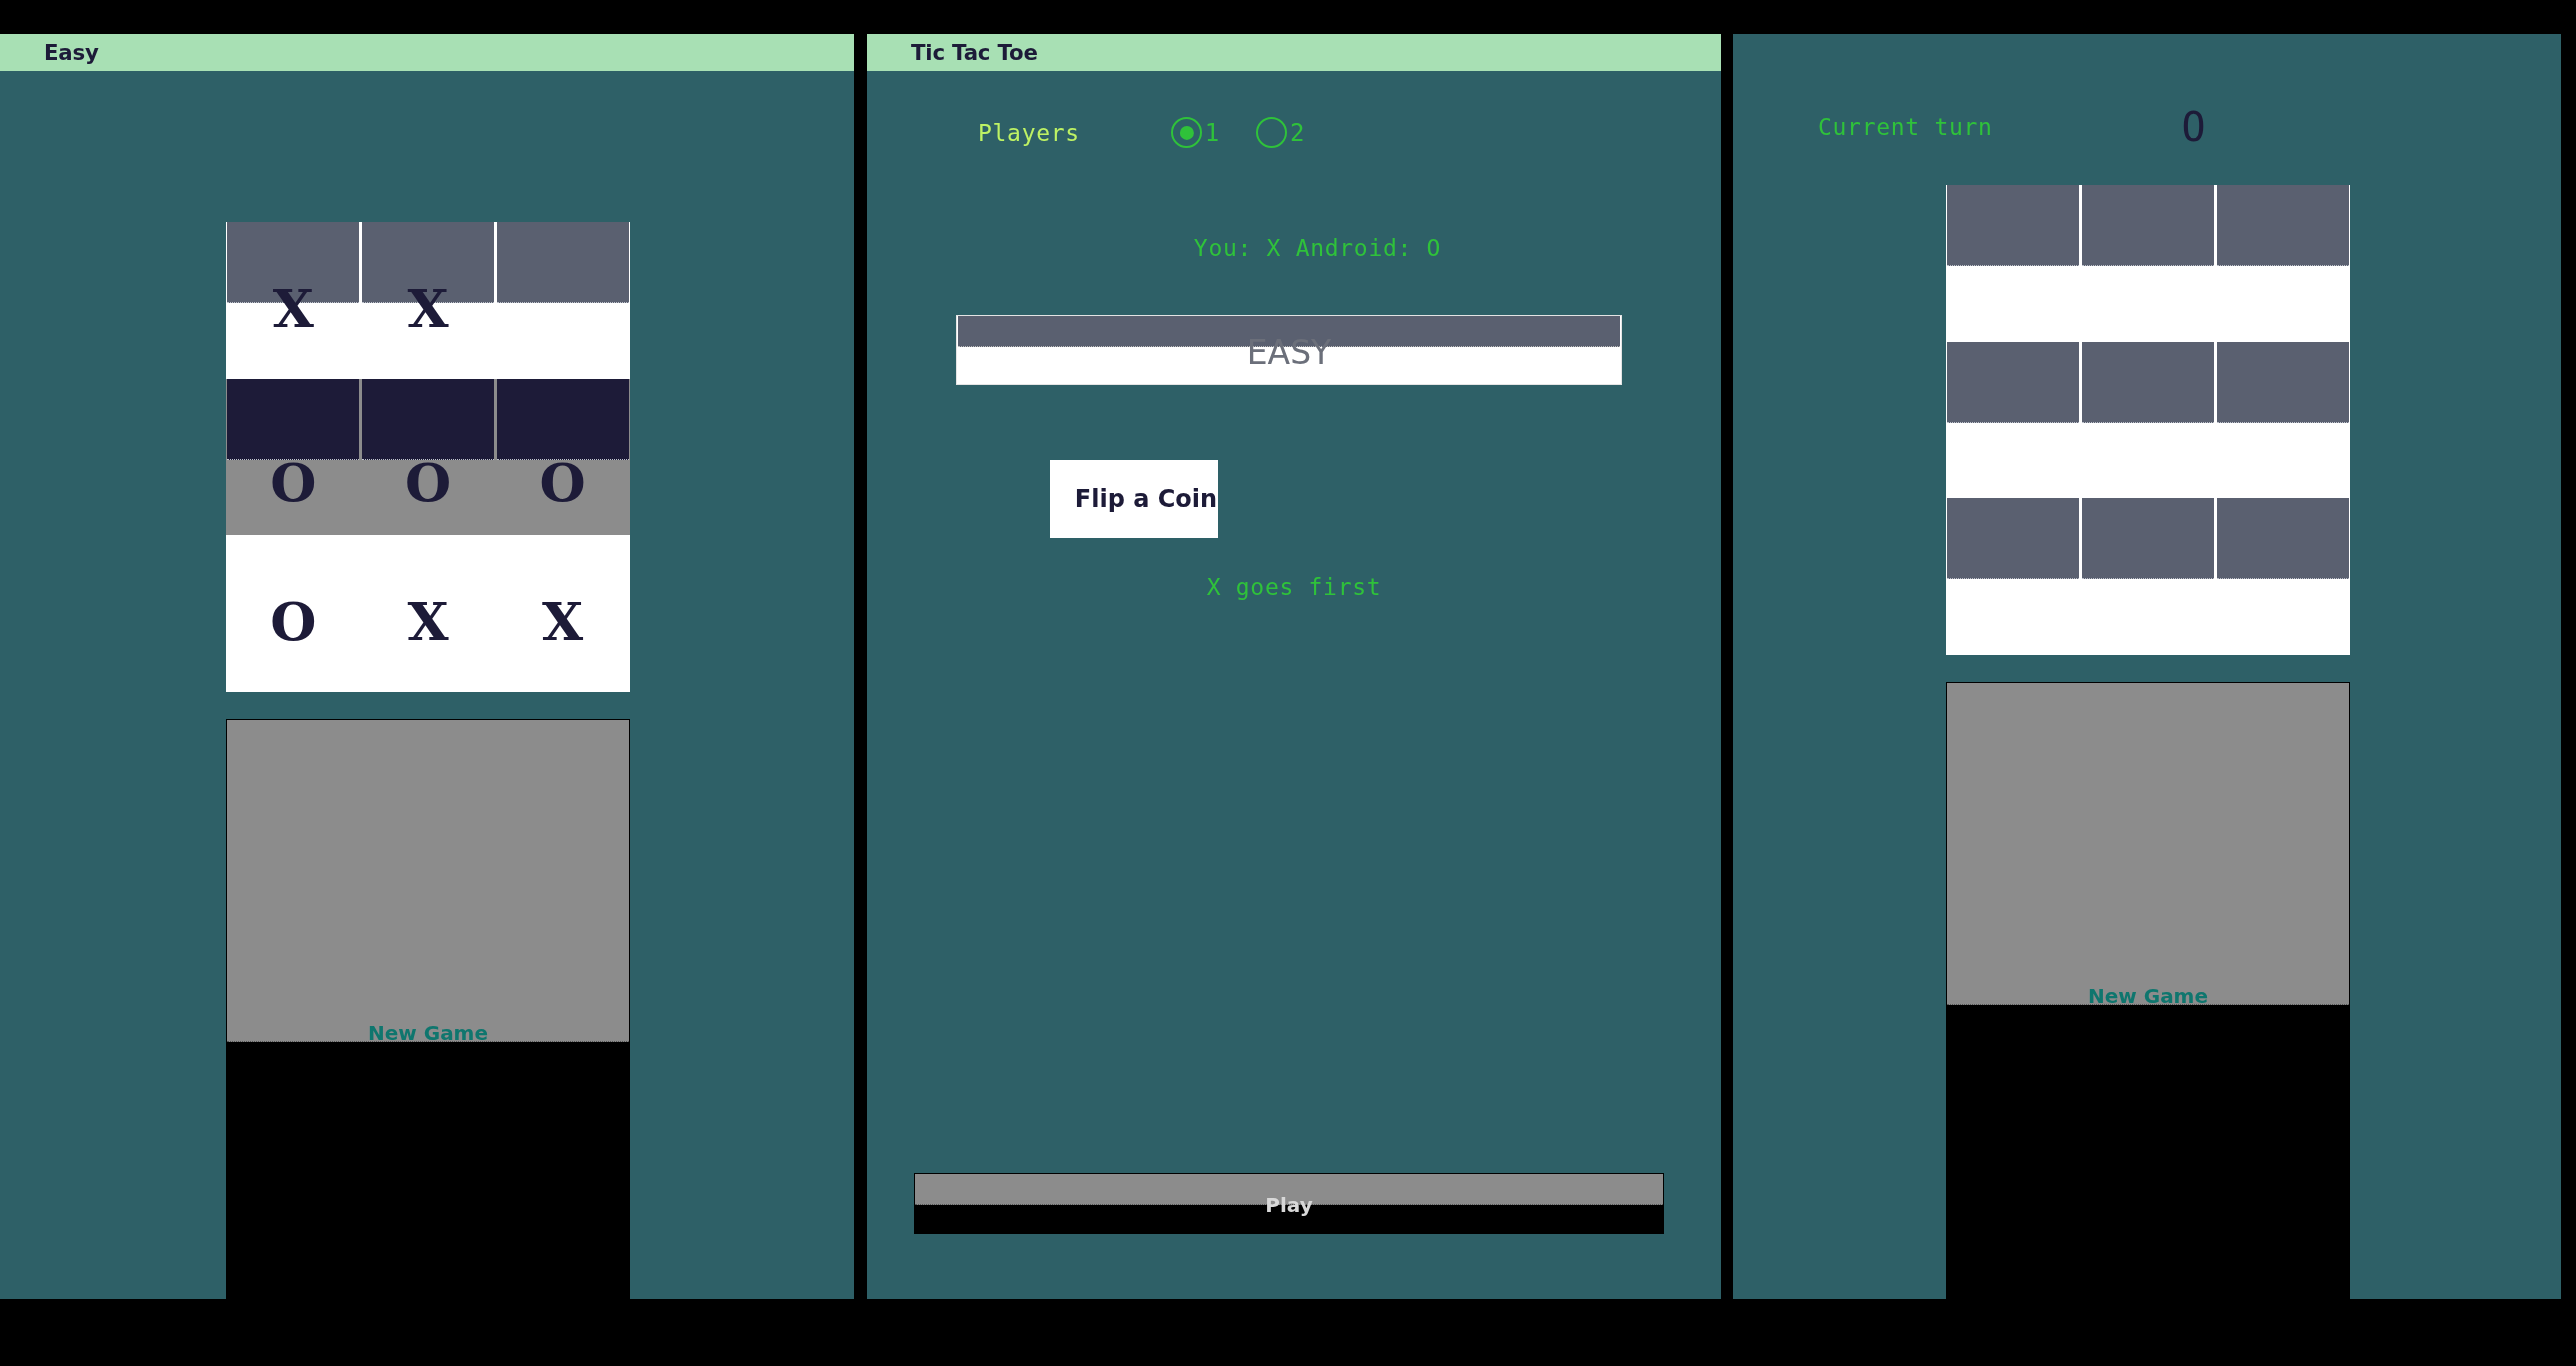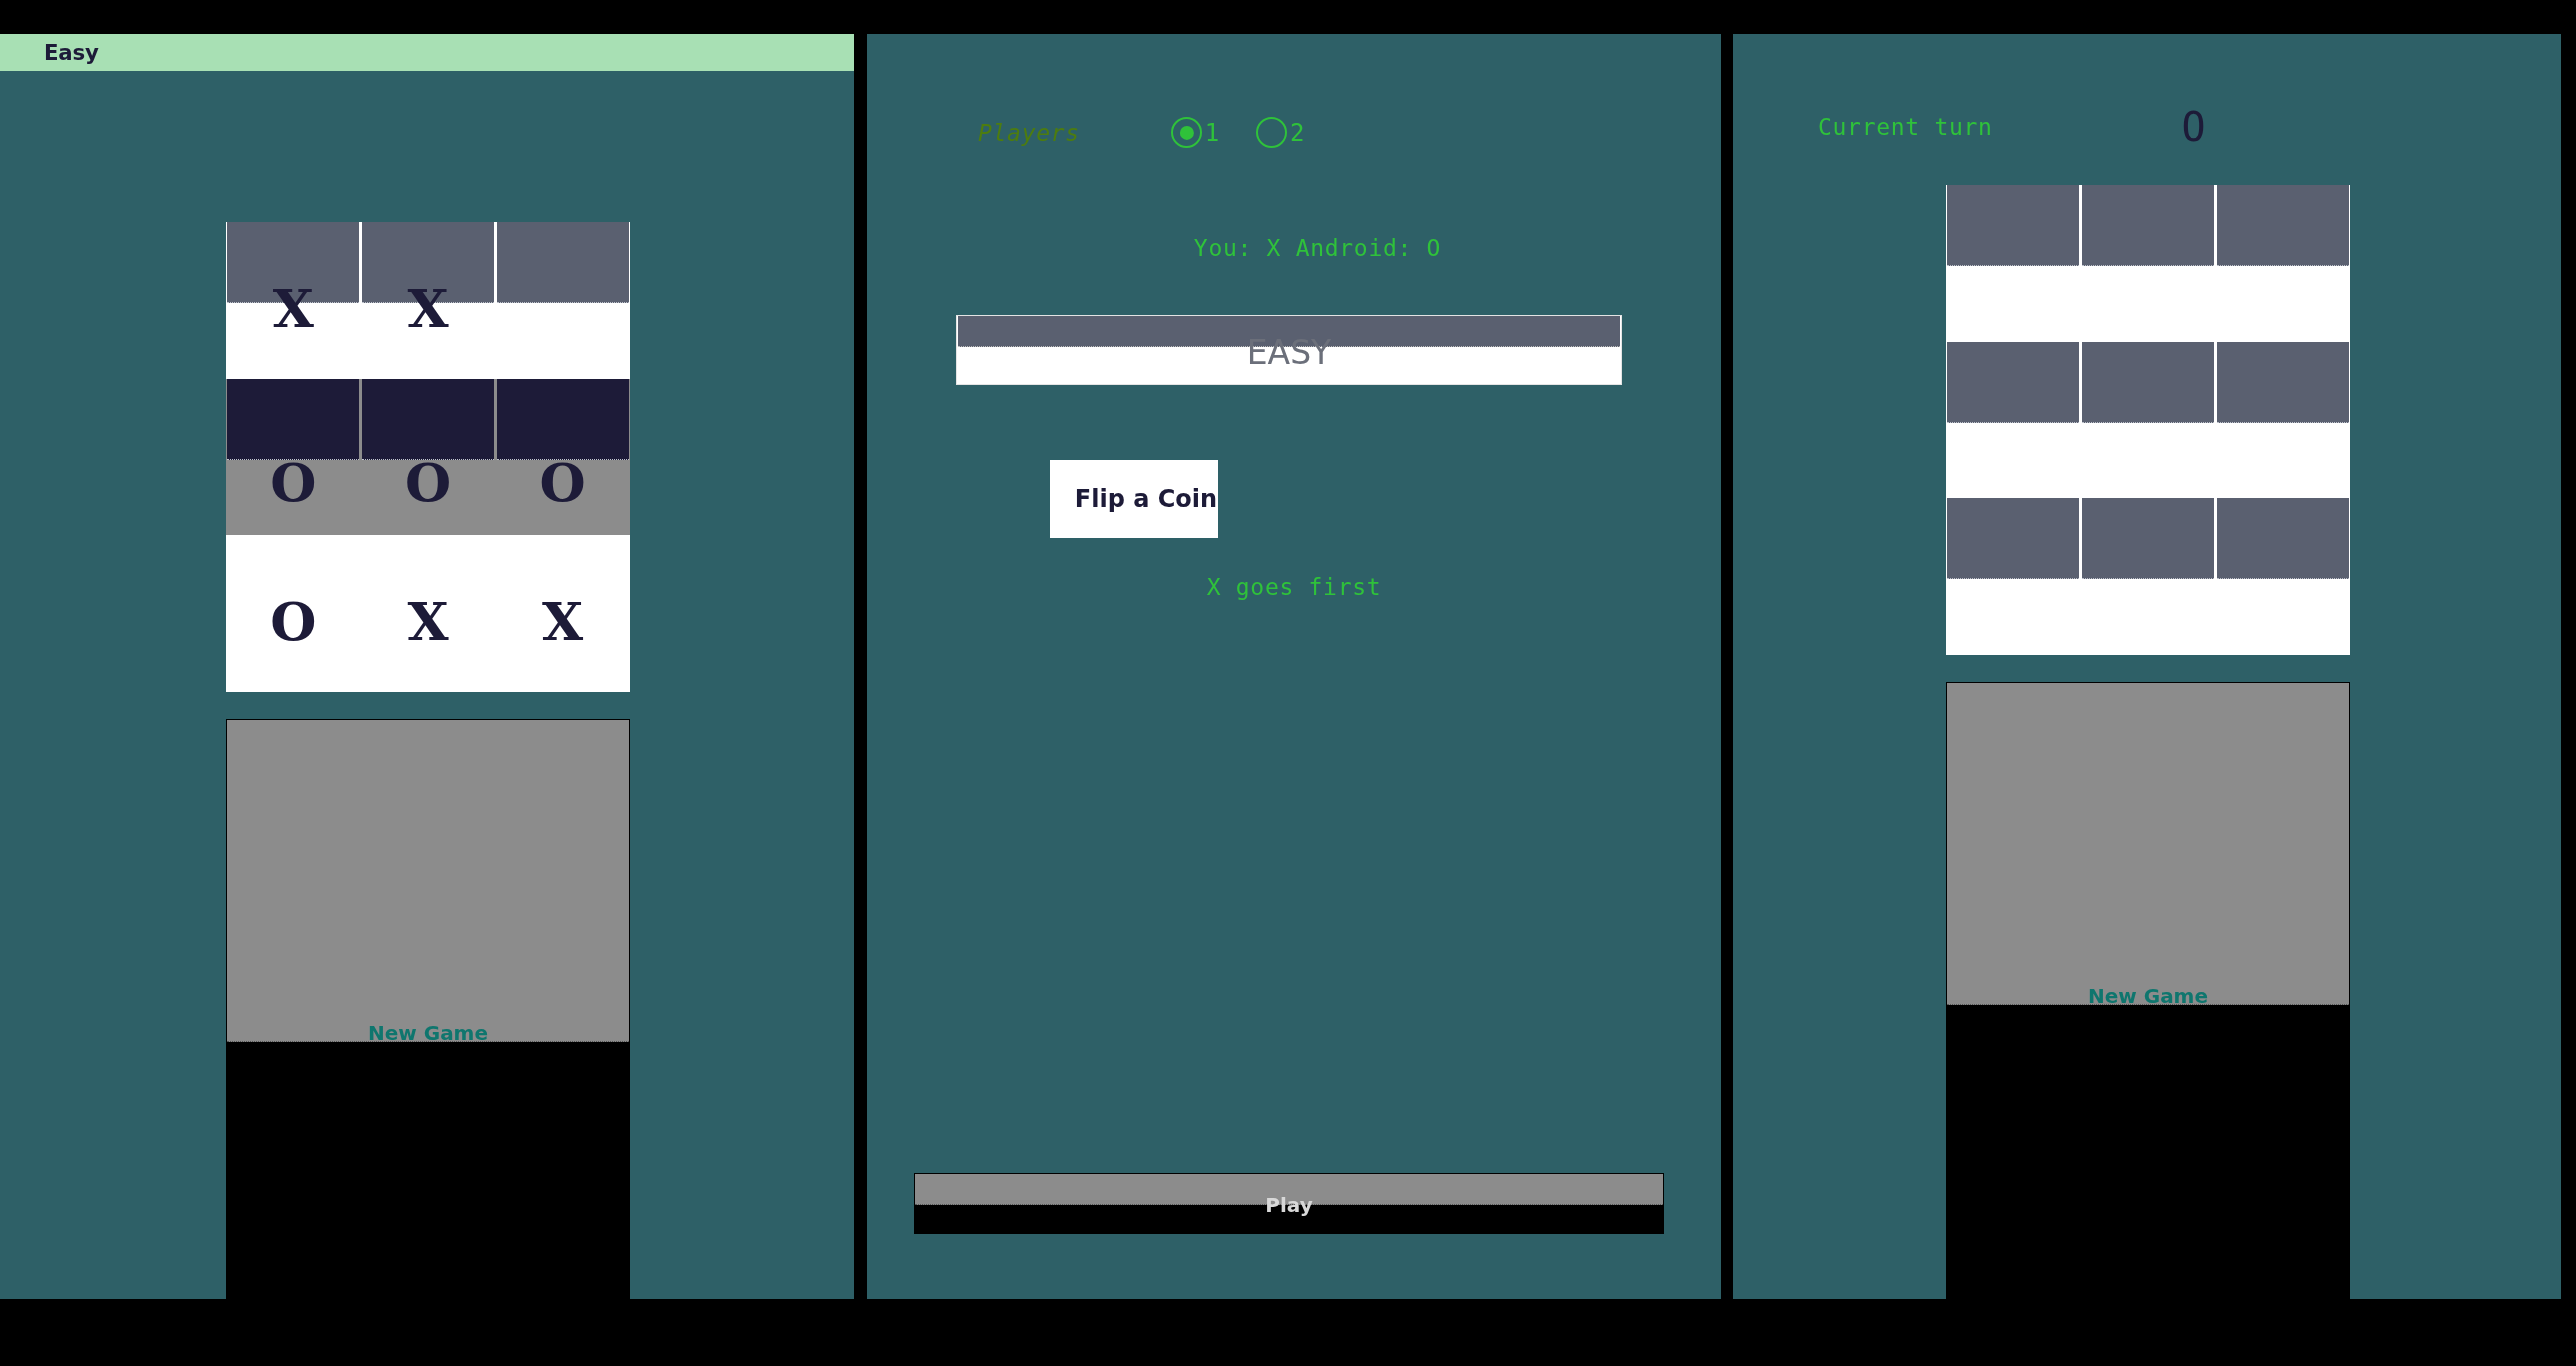--- a/index.html
+++ b/index.html
@@ -145,25 +145,24 @@
   .players-row {
     position: absolute;
     left: 0; right: 0;
     top: 85px;
     height: 64px;
   }
   .players-label {
     position: absolute;
     left: 978px;
     top: 13px;
-    color: #4d7c0f;
+    color: #bef264;
     font-size: 23px;
     font-family: "DejaVu Sans Mono", monospace;
     letter-spacing: 0.7px;
-    font-style: italic;
   }
   .radio-group {
     position: absolute;
     left: 1171px;
     top: 0px;
     display: flex;
     align-items: center;
     gap: 37px;
   }
   .radio {
@@ -350,20 +349,23 @@
         <div class="top"></div>
         <div class="label">New Game</div>
       </div>
 
     </div>
   </div>
 
   <div class="divider div1"></div>
 
   <div class="panel panel-mid">
+    <div class="appbar">
+      <span class="appbar-title">Tic Tac Toe</span>
+    </div>
     <div class="panel-body"></div>
   </div>
 
   <div class="players-row"></div>
   <span class="players-label" style="position:absolute; top:120px;">Players</span>
 
   <div class="radio-group" style="position:absolute; top:117px;">
     <div class="radio on">
       <span class="dot"></span>
       <span class="num">1</span>

